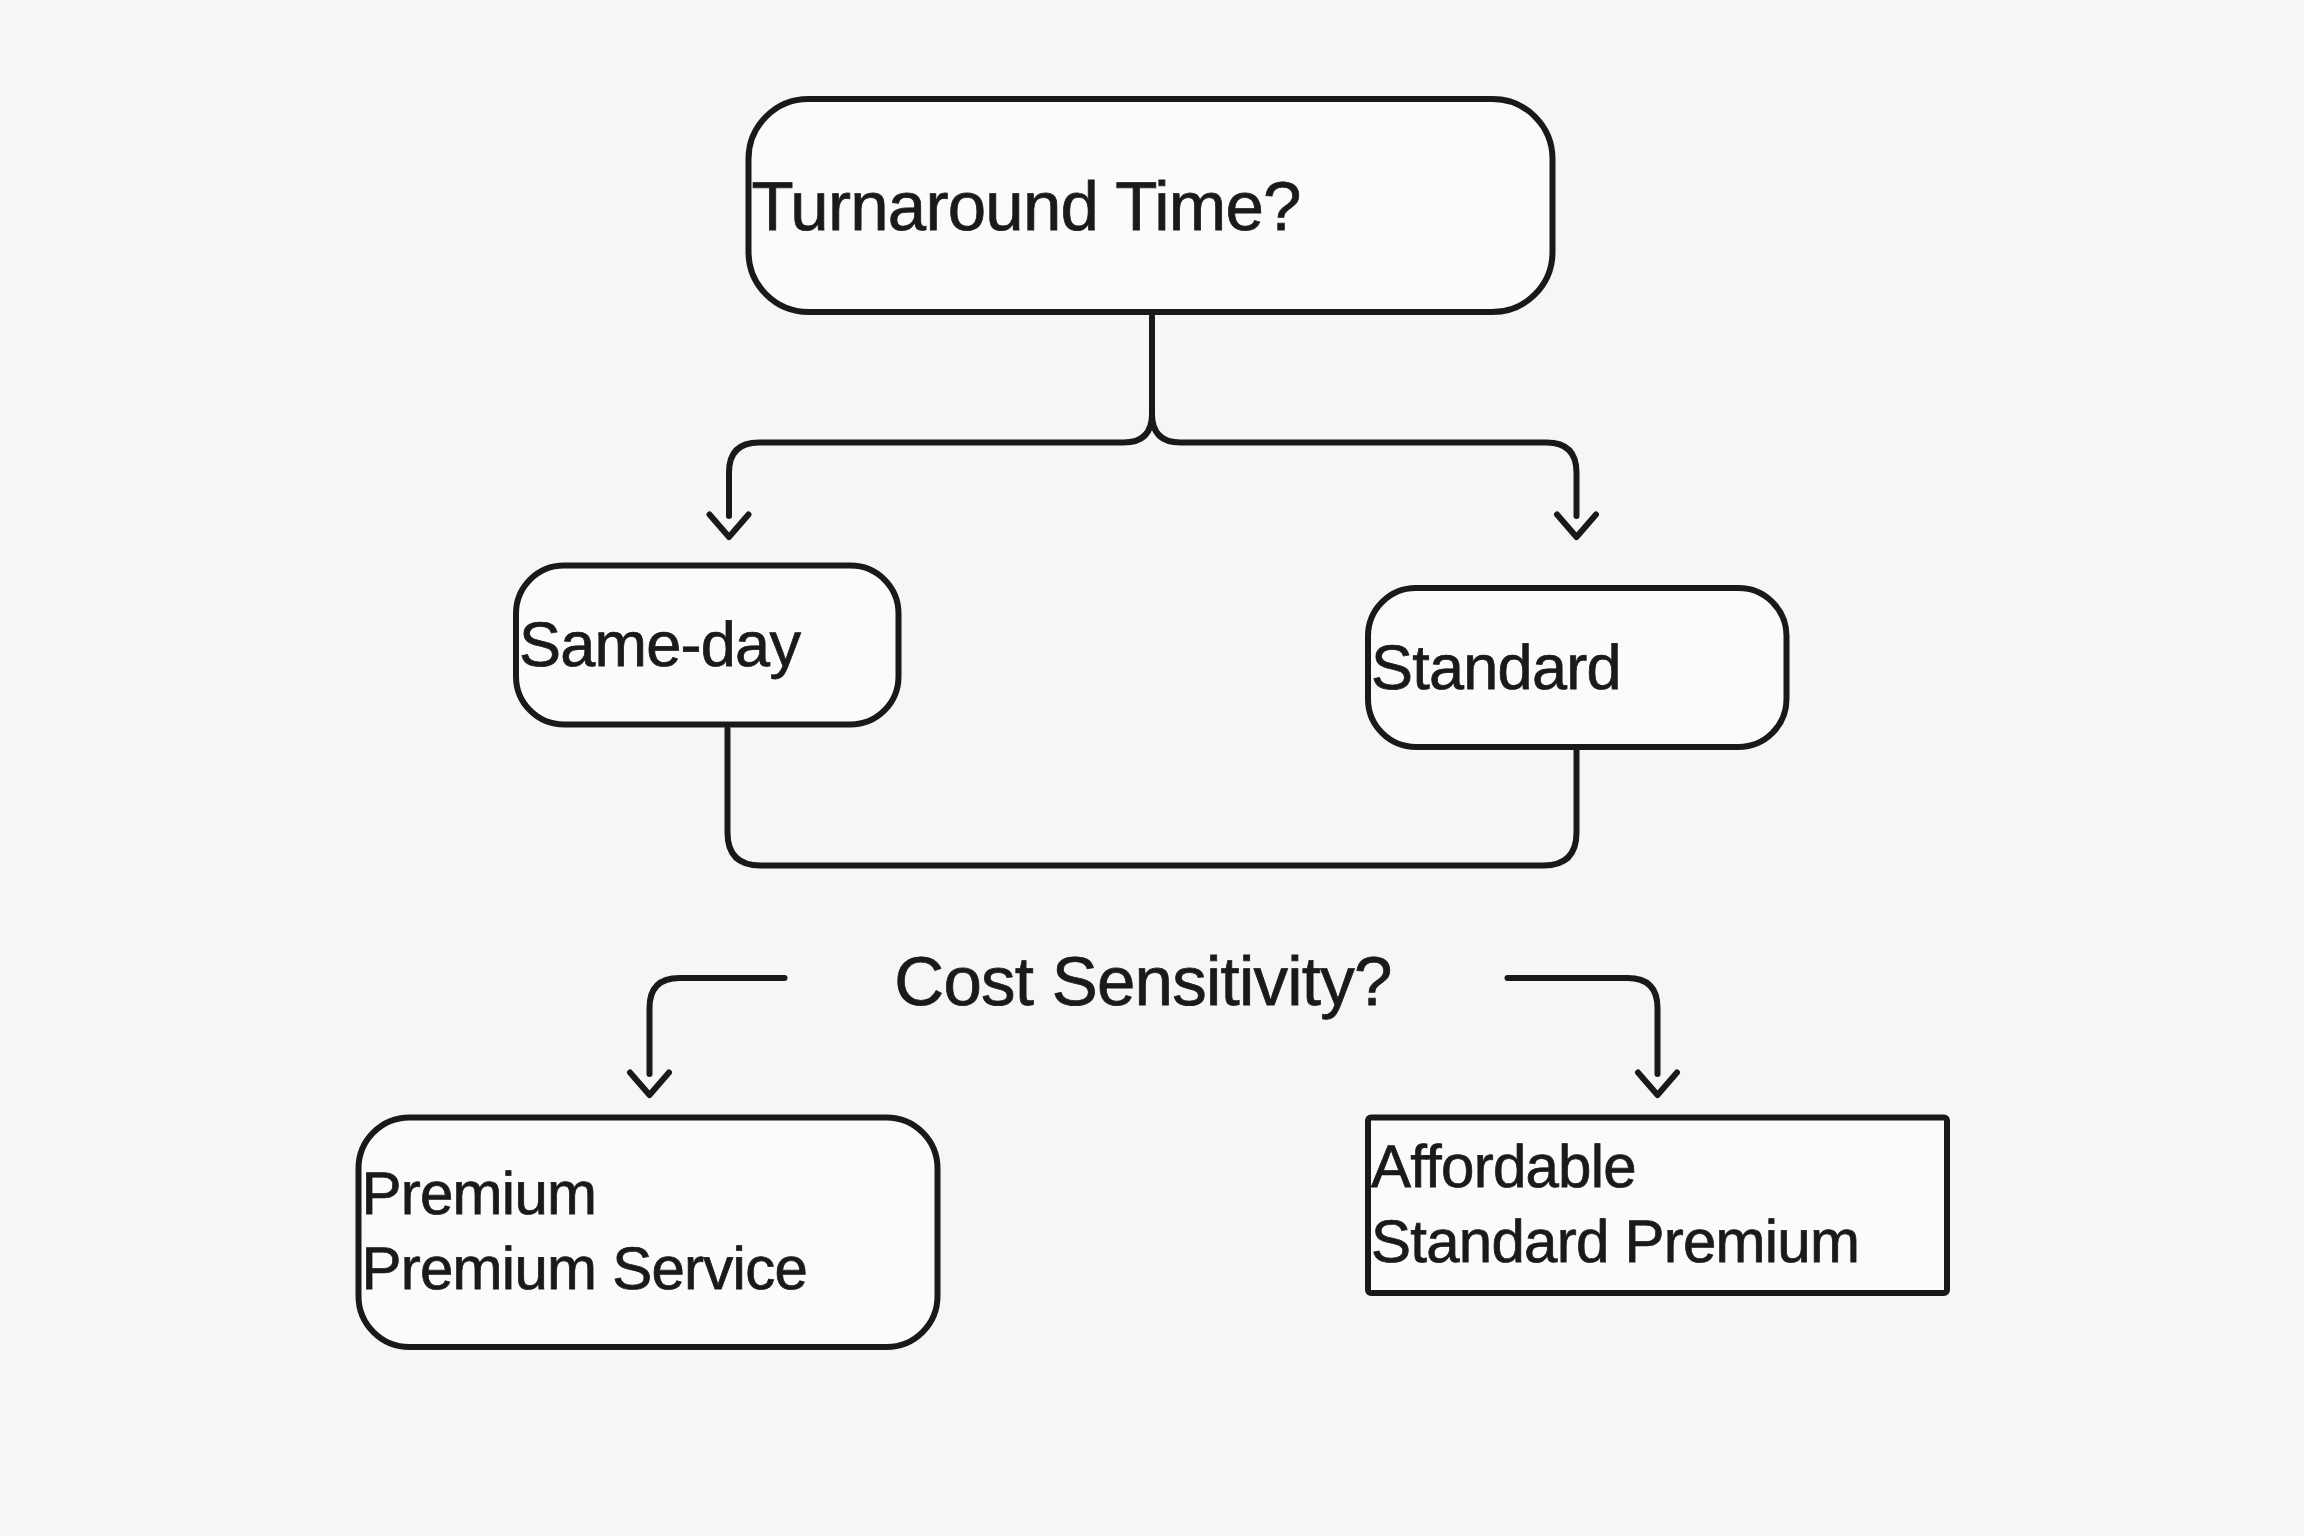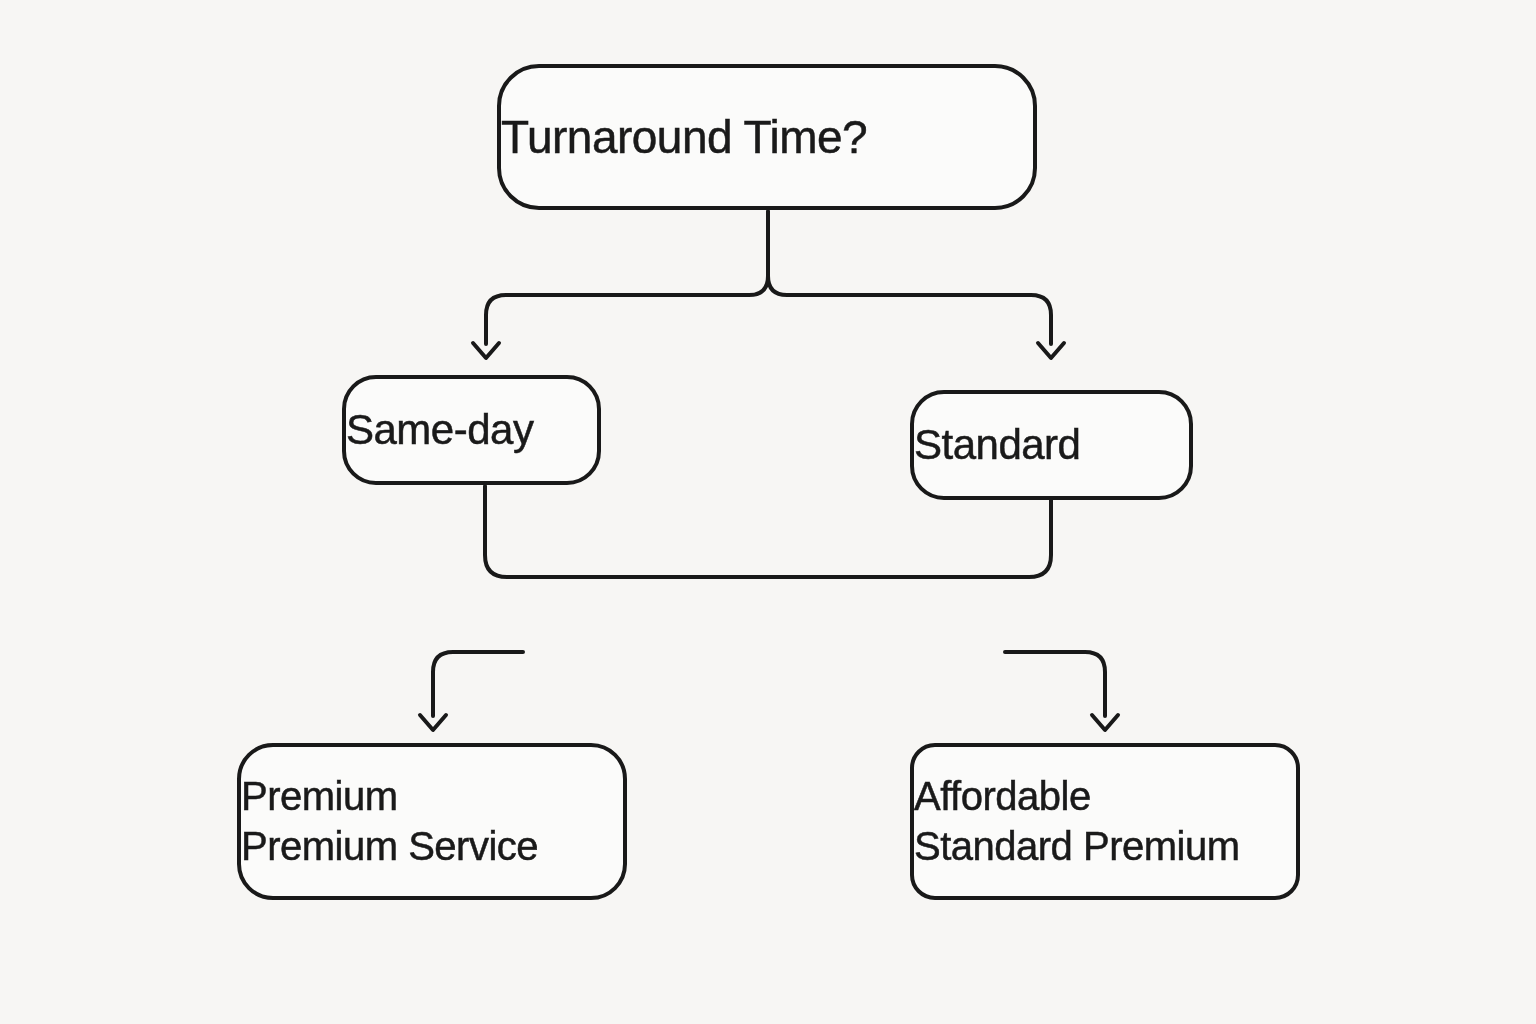--- a/index.html
+++ b/index.html
@@ -65,22 +65,22 @@
   }
   .node-premium {
     left: 237px; top: 743px;
     width: 390px; height: 157px;
     border-radius: 36px;
     font-size: 40px;
     line-height: 1.24;
   }
   .node-affordable {
     left: 910px; top: 743px;
-    width: 390px; height: 157px;
-    border-radius: 25px;
+    width: 390px; height: 121px;
+    border-radius: 4px;
     font-size: 40px;
     line-height: 1.24;
   }
   .floating-question {
     position: absolute;
     left: 762px;
     top: 627px;
     transform: translateX(-50%);
     white-space: nowrap;
     font-size: 46px;
@@ -116,20 +116,23 @@
   </div>
 
   <div class="node node-sameday">
     <span>Same-day</span>
   </div>
 
   <div class="node node-standard">
     <span>Standard</span>
   </div>
 
+  <div class="floating-question">
+    <span>Cost Sensitivity?</span>
+  </div>
 
   <div class="node node-premium">
     <span>Premium</span>
     <span>Premium Service</span>
   </div>
 
   <div class="node node-affordable">
     <span>Affordable</span>
     <span>Standard Premium</span>
   </div>

